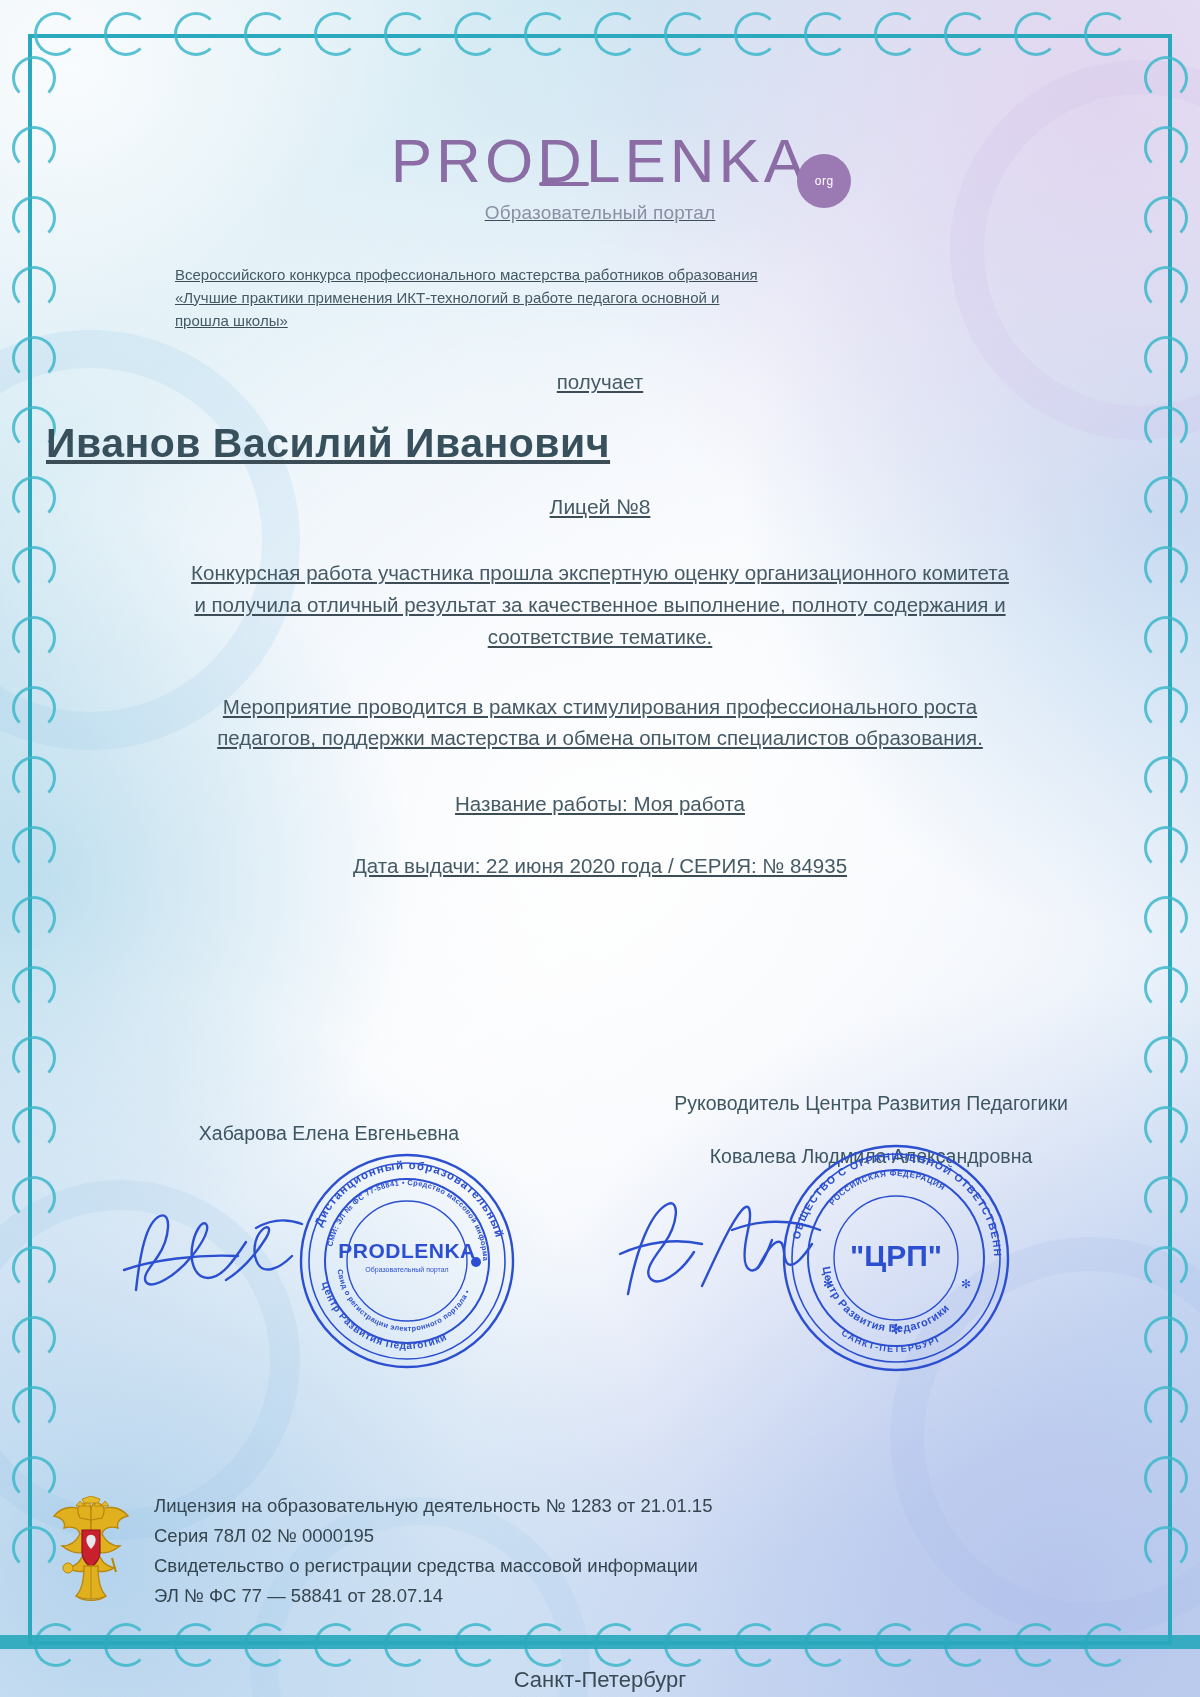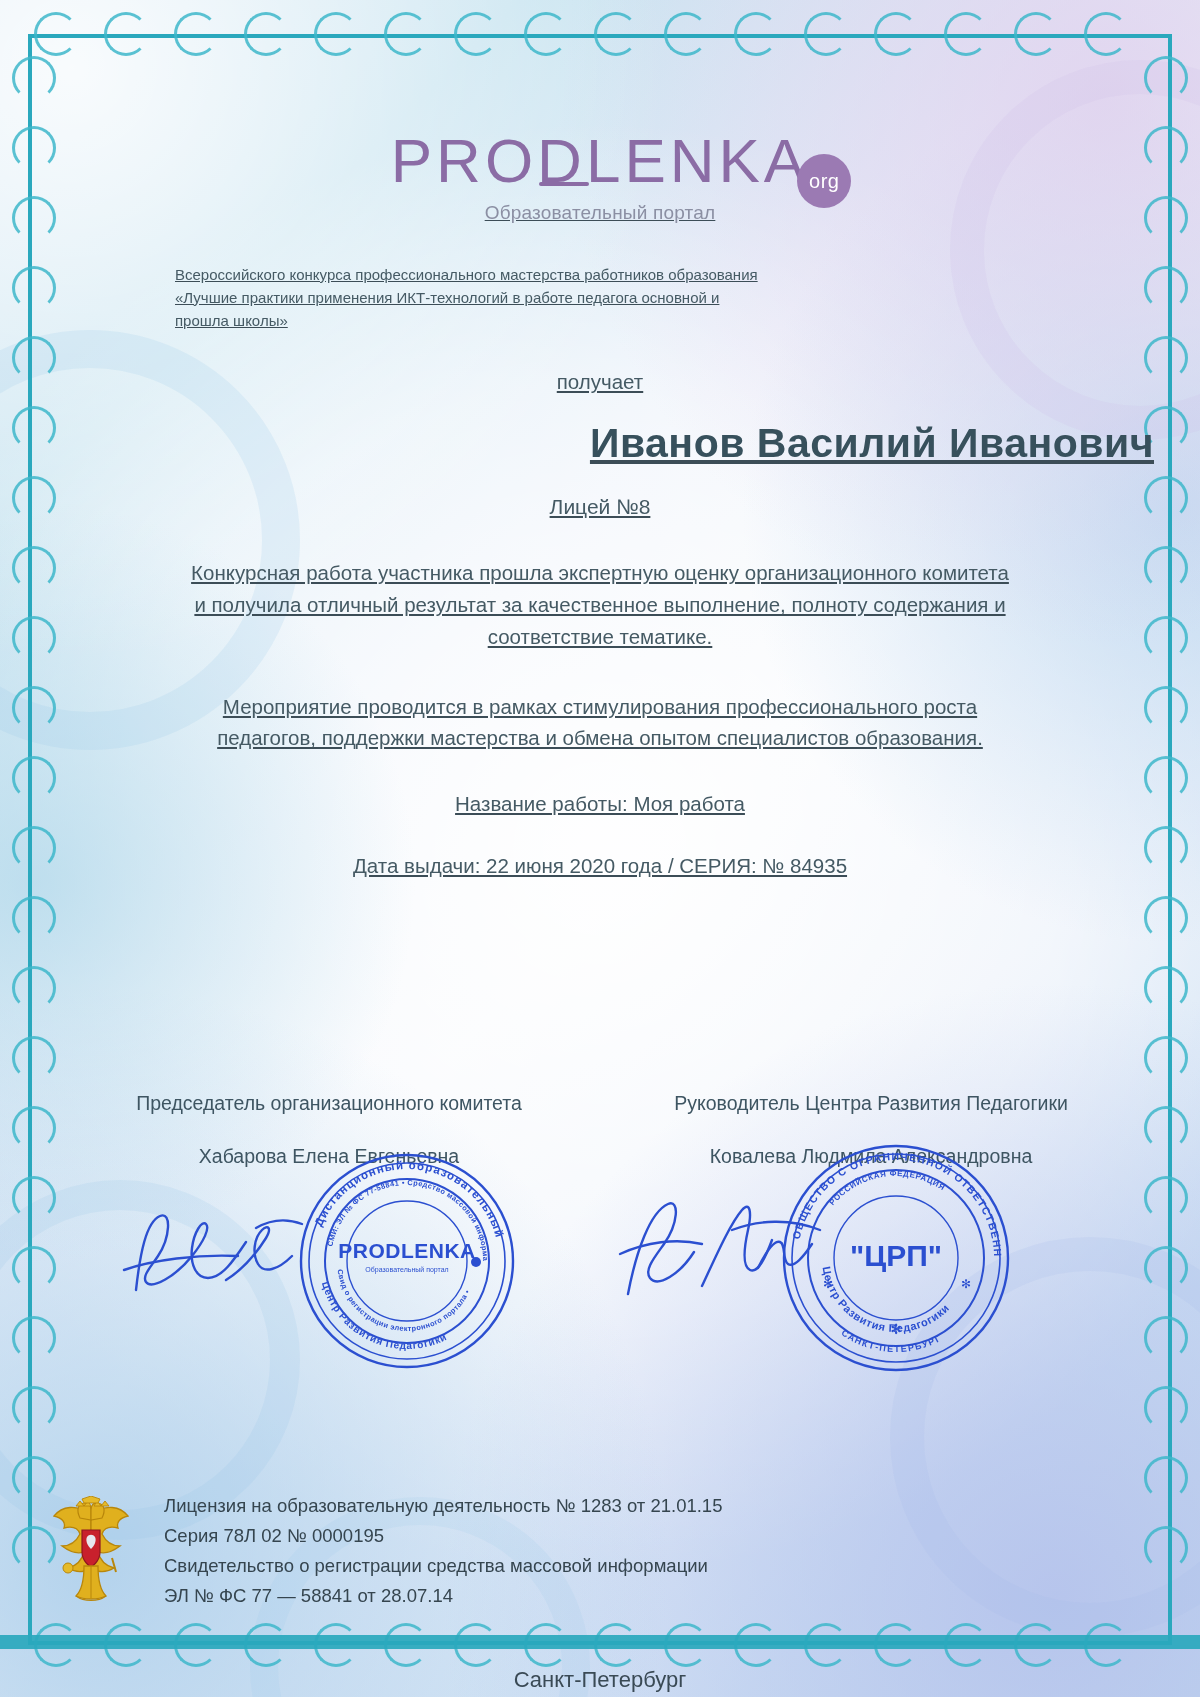--- a/index.html
+++ b/index.html
@@ -109,21 +109,21 @@
     border-radius: 2px;
   }
   .logo-org {
     position: absolute;
     right: -42px;
     bottom: -16px;
     width: 54px; height: 54px;
     border-radius: 50%;
     background: #9b7ab3;
     color: #ffffff;
-    font-size: 20px;
+    font-size: 12px;
     line-height: 54px;
     text-align: center;
     letter-spacing: .5px;
   }
   .logo-sub {
     margin-top: 10px;
     font-size: 19px;
     color: #8b8fa3;
     letter-spacing: .2px;
   }
@@ -148,21 +148,21 @@
     color: #455a64;
   }
   .receives {
     margin-top: 38px;
     text-align: center;
     font-size: 20.5px;
     color: #455a64;
   }
   .recipient {
     margin-top: 26px;
-    text-align: right;
+    text-align: left;
     font-size: 41px;
     font-weight: bold;
     color: #37505c;
     letter-spacing: .5px;
   }
   .org-name {
     margin-top: 28px;
     text-align: center;
     font-size: 21px;
     color: #455a64;
@@ -211,21 +211,21 @@
   .sig-svg { position: absolute; }
   .stamp { position: absolute; }
 
   
   .license {
     position: absolute;
     left: 46px;
     bottom: 86px;
     display: flex;
     align-items: center;
-    gap: 28px;
+    gap: 18px;
   }
   .license-lines {
     font-size: 18.5px;
     line-height: 1.62;
     color: #35454f;
   }
 
   
   .city {
     position: absolute;
@@ -368,21 +368,20 @@
 
   <div class="body-par">Конкурсная работа участника прошла экспертную оценку организационного комитета и получила отличный результат за качественное выполнение, полноту содержания и соответствие тематике.</div>
   <div class="body-par">Мероприятие проводится в рамках стимулирования профессионального роста педагогов, поддержки мастерства и обмена опытом специалистов образования.</div>
 
   <div class="work-title">Название работы: Моя работа</div>
   <div class="issue-line">Дата выдачи: 22 июня 2020 года / СЕРИЯ: № 84935</div>
 
   <div class="sign-area">
     <div class="sign-row">
       <div class="sign-col">
-        <div class="sign-role">Председатель организационного комитета</div>
         <div class="sign-person">Хабарова Елена Евгеньевна</div>
       </div>
       <div class="sign-col">
         <div class="sign-role">Руководитель Центра Развития Педагогики</div>
         <div class="sign-person">Ковалева Людмила Александровна</div>
       </div>
     </div>
 
     <div class="stamp-row">
 

